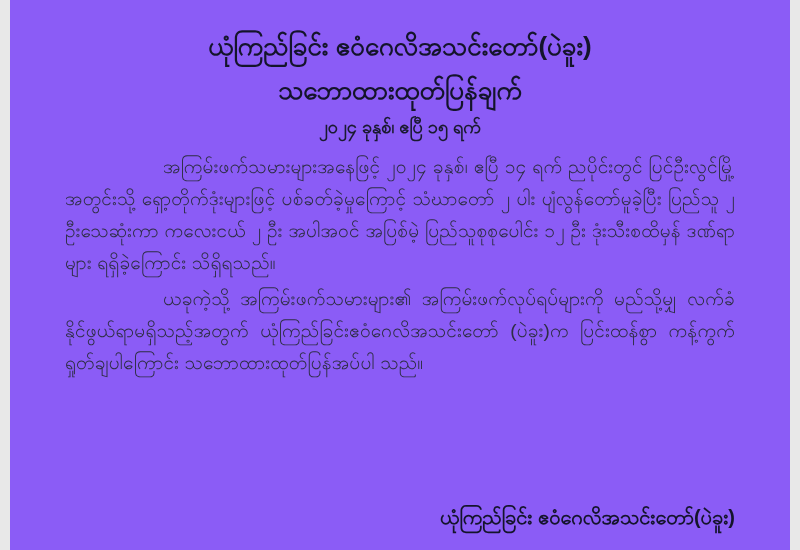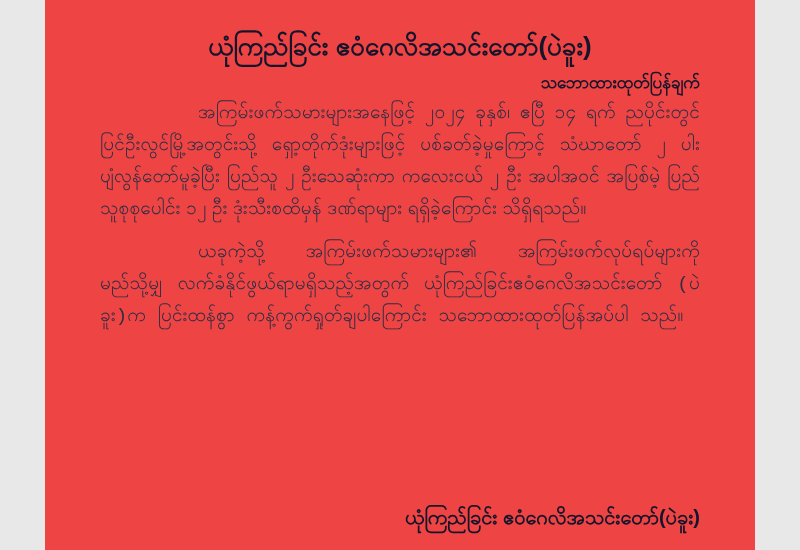--- a/index.html
+++ b/index.html
@@ -1,40 +1,40 @@
 <!DOCTYPE html>
 <html><head>
 <meta charset="utf-8">
 <style>
   * { margin: 0; padding: 0; box-sizing: border-box; }
   html, body { background: #e8e8e8; }
   .page {
     position: relative;
-    width: 710px;
+    width: 780px;
     height: 550px;
     margin: 0 auto;
-    background: #ef4444;
+    background: #8b5cf6;
     overflow: hidden;
     font-family: "Liberation Sans", sans-serif;
     color: #2b2b40;
   }
   .doc {
     padding: 20px 55px 0 55px;
   }
   .title-line1 {
     text-align: center;
     font-size: 26px;
     font-weight: bold;
     color: #14142b;
     line-height: 1.6;
     margin-top: 6px;
   }
   .title-line2 {
-    text-align: right;
-    font-size: 17px;
+    text-align: center;
+    font-size: 26px;
     font-weight: bold;
     color: #14142b;
     line-height: 1.55;
     margin-top: 2px;
   }
   .date-line {
     text-align: center;
     font-size: 18px;
     font-weight: bold;
     color: #1a1a30;
@@ -46,22 +46,21 @@
     font-size: 19px;
     line-height: 32px;
     text-align: justify;
     color: #2e2e44;
     letter-spacing: 0.2px;
   }
   .body-para.indent-first {
     text-indent: 98px;
   }
   .body-para + .body-para {
-    margin-top: 12px;
-    font-family: Liberation Mono, monospace;
+    margin-top: 4px;
   }
   .signature {
     position: absolute;
     right: 55px;
     bottom: 18px;
     text-align: right;
     font-size: 20px;
     font-weight: bold;
     color: #14142b;
     line-height: 1.5;
@@ -70,20 +69,21 @@
 </head>
 <body>
 
 <div class="page">
   <div class="doc">
 
     <div class="title-line1">ယုံကြည်ခြင်း ဧဝံဂေလိအသင်းတော်(ပဲခူး)</div>
 
     <div class="title-line2">သဘောထားထုတ်ပြန်ချက်</div>
 
+    <div class="date-line">၂၀၂၄ ခုနှစ်၊ ဧပြီ ၁၅ ရက်</div>
 
     <p class="body-para indent-first">အကြမ်းဖက်သမားများအနေဖြင့် ၂၀၂၄ ခုနှစ်၊ ဧပြီ ၁၄ ရက် ညပိုင်းတွင် ပြင်ဦးလွင်မြို့အတွင်းသို့ ရှော့တိုက်ဒုံးများဖြင့် ပစ်ခတ်ခဲ့မှုကြောင့် သံဃာတော် ၂ ပါး ပျံလွန်တော်မူခဲ့ပြီး ပြည်သူ ၂ ဦးသေဆုံးကာ ကလေးငယ် ၂ ဦး အပါအဝင် အပြစ်မဲ့ ပြည်သူစုစုပေါင်း ၁၂ ဦး ဒုံးသီးစထိမှန် ဒဏ်ရာများ ရရှိခဲ့ကြောင်း သိရှိရသည်။</p>
 
     <p class="body-para indent-first">ယခုကဲ့သို့ အကြမ်းဖက်သမားများ၏ အကြမ်းဖက်လုပ်ရပ်များကို မည်သို့မျှ လက်ခံနိုင်ဖွယ်ရာမရှိသည့်အတွက် ယုံကြည်ခြင်းဧဝံဂေလိအသင်းတော် (ပဲခူး)က ပြင်းထန်စွာ ကန့်ကွက်ရှုတ်ချပါကြောင်း သဘောထားထုတ်ပြန်အပ်ပါ သည်။</p>
 
   </div>
 
   <div class="signature">ယုံကြည်ခြင်း ဧဝံဂေလိအသင်းတော်(ပဲခူး)</div>
 </div>
 

